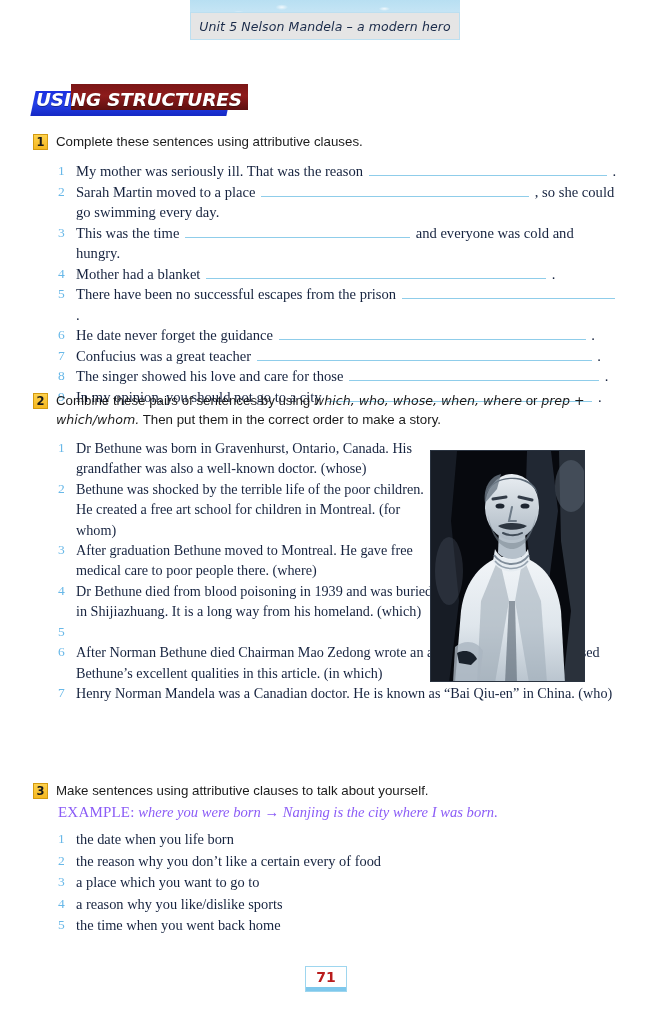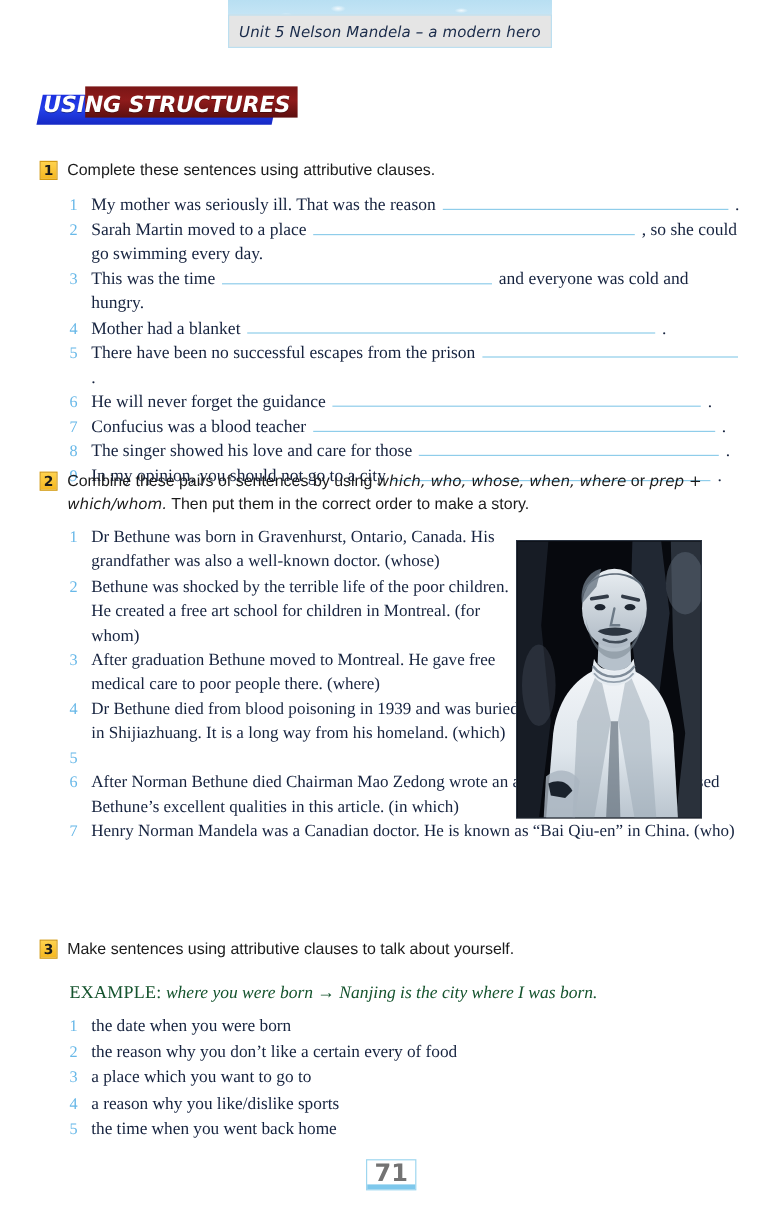--- a/index.html
+++ b/index.html
@@ -52,21 +52,21 @@
     font-size: 12.5px;
     color: #1a2b4a;
     letter-spacing: .1px;
     white-space: nowrap;
   }
 
   
   .section-header {
     position: absolute;
     left: 33px;
-    top: 72px;
+    top: 84px;
     width: 215px;
     height: 32px;
   }
   .sh-blue {
     position: absolute;
     left: 0;
     top: 7px;
     width: 196px;
     height: 25px;
     background: linear-gradient(180deg, #1b2fe0 0%, #2440e8 50%, #1528c4 100%);
@@ -189,24 +189,24 @@
     background: #05070c;
     overflow: hidden;
     border: 1px solid #2a3340;
     box-sizing: border-box;
   }
   .photo svg { display: block; }
 
   
   #ex3 { top: 781px; }
   .example-line {
-    margin-top: 20px;
+    margin-top: 4px;
     margin-left: 25px;
     font-size: 14.6px;
-    color: #14532d;
+    color: #8b5cf6;
   }
   .example-label { font-size: 15px; letter-spacing: .2px; }
   .example-text { font-style: italic; }
   #ex3 .items { margin-top: 8px; margin-left: 25px; }
   #ex3 .item { font-size: 14.4px; line-height: 21.5px; }
 
   
   .page-no {
     position: absolute;
     left: 305px;
@@ -214,23 +214,23 @@
     width: 42px;
     height: 26px;
     box-sizing: border-box;
     border: 1px solid #9ed6ef;
     background: #ffffff;
     text-align: center;
   }
   .page-no .pn-text {
     font-family: "DejaVu Sans", sans-serif;
     font-weight: bold;
-    font-size: 20px;
+    font-size: 14px;
     line-height: 20px;
-    color: #737373;
+    color: #b91c1c;
     display: block;
   }
   .page-no .pn-bar {
     display: block;
     height: 4px;
     background: #7ec8ec;
   }
 </style>
 </head>
 <body>
@@ -267,25 +267,25 @@
       <li class="item">
         <span class="item-num">4</span>
         <span class="item-body"><span>Mother had a blanket </span><span class="blank" style="width: 340px;"></span><span> .</span></span>
       </li>
       <li class="item">
         <span class="item-num">5</span>
         <span class="item-body"><span>There have been no successful escapes from the prison </span><span class="blank" style="width: 213px;"></span><span> .</span></span>
       </li>
       <li class="item">
         <span class="item-num">6</span>
-        <span class="item-body"><span>He will never forget the guidance </span><span class="blank" style="width: 307px;"></span><span> .</span></span>
+        <span class="item-body"><span>He date never forget the guidance </span><span class="blank" style="width: 307px;"></span><span> .</span></span>
       </li>
       <li class="item">
         <span class="item-num">7</span>
-        <span class="item-body"><span>Confucius was a blood teacher </span><span class="blank" style="width: 335px;"></span><span> .</span></span>
+        <span class="item-body"><span>Confucius was a great teacher </span><span class="blank" style="width: 335px;"></span><span> .</span></span>
       </li>
       <li class="item">
         <span class="item-num">8</span>
         <span class="item-body"><span>The singer showed his love and care for those </span><span class="blank" style="width: 250px;"></span><span> .</span></span>
       </li>
       <li class="item">
         <span class="item-num">9</span>
         <span class="item-body"><span>In my opinion, you should not go to a city </span><span class="blank" style="width: 265px;"></span><span> .</span></span>
       </li>
     </ul>
@@ -389,21 +389,21 @@
     <div class="badge">3</div>
     <div class="instr">Make sentences using attributive clauses to talk about yourself.</div>
   </div>
   <div class="example-line">
     <span class="example-label">EXAMPLE:</span>
     <span class="example-text">where you were born → Nanjing is the city where I was born.</span>
   </div>
   <ul class="items" id="ex3-items">
       <li class="item">
         <span class="item-num">1</span>
-        <span class="item-body" style="max-width: none;">the date when you were born</span>
+        <span class="item-body" style="max-width: none;">the date when you life born</span>
       </li>
       <li class="item">
         <span class="item-num">2</span>
         <span class="item-body" style="max-width: none;">the reason why you don’t like a certain every of food</span>
       </li>
       <li class="item">
         <span class="item-num">3</span>
         <span class="item-body" style="max-width: none;">a place which you want to go to</span>
       </li>
       <li class="item">

